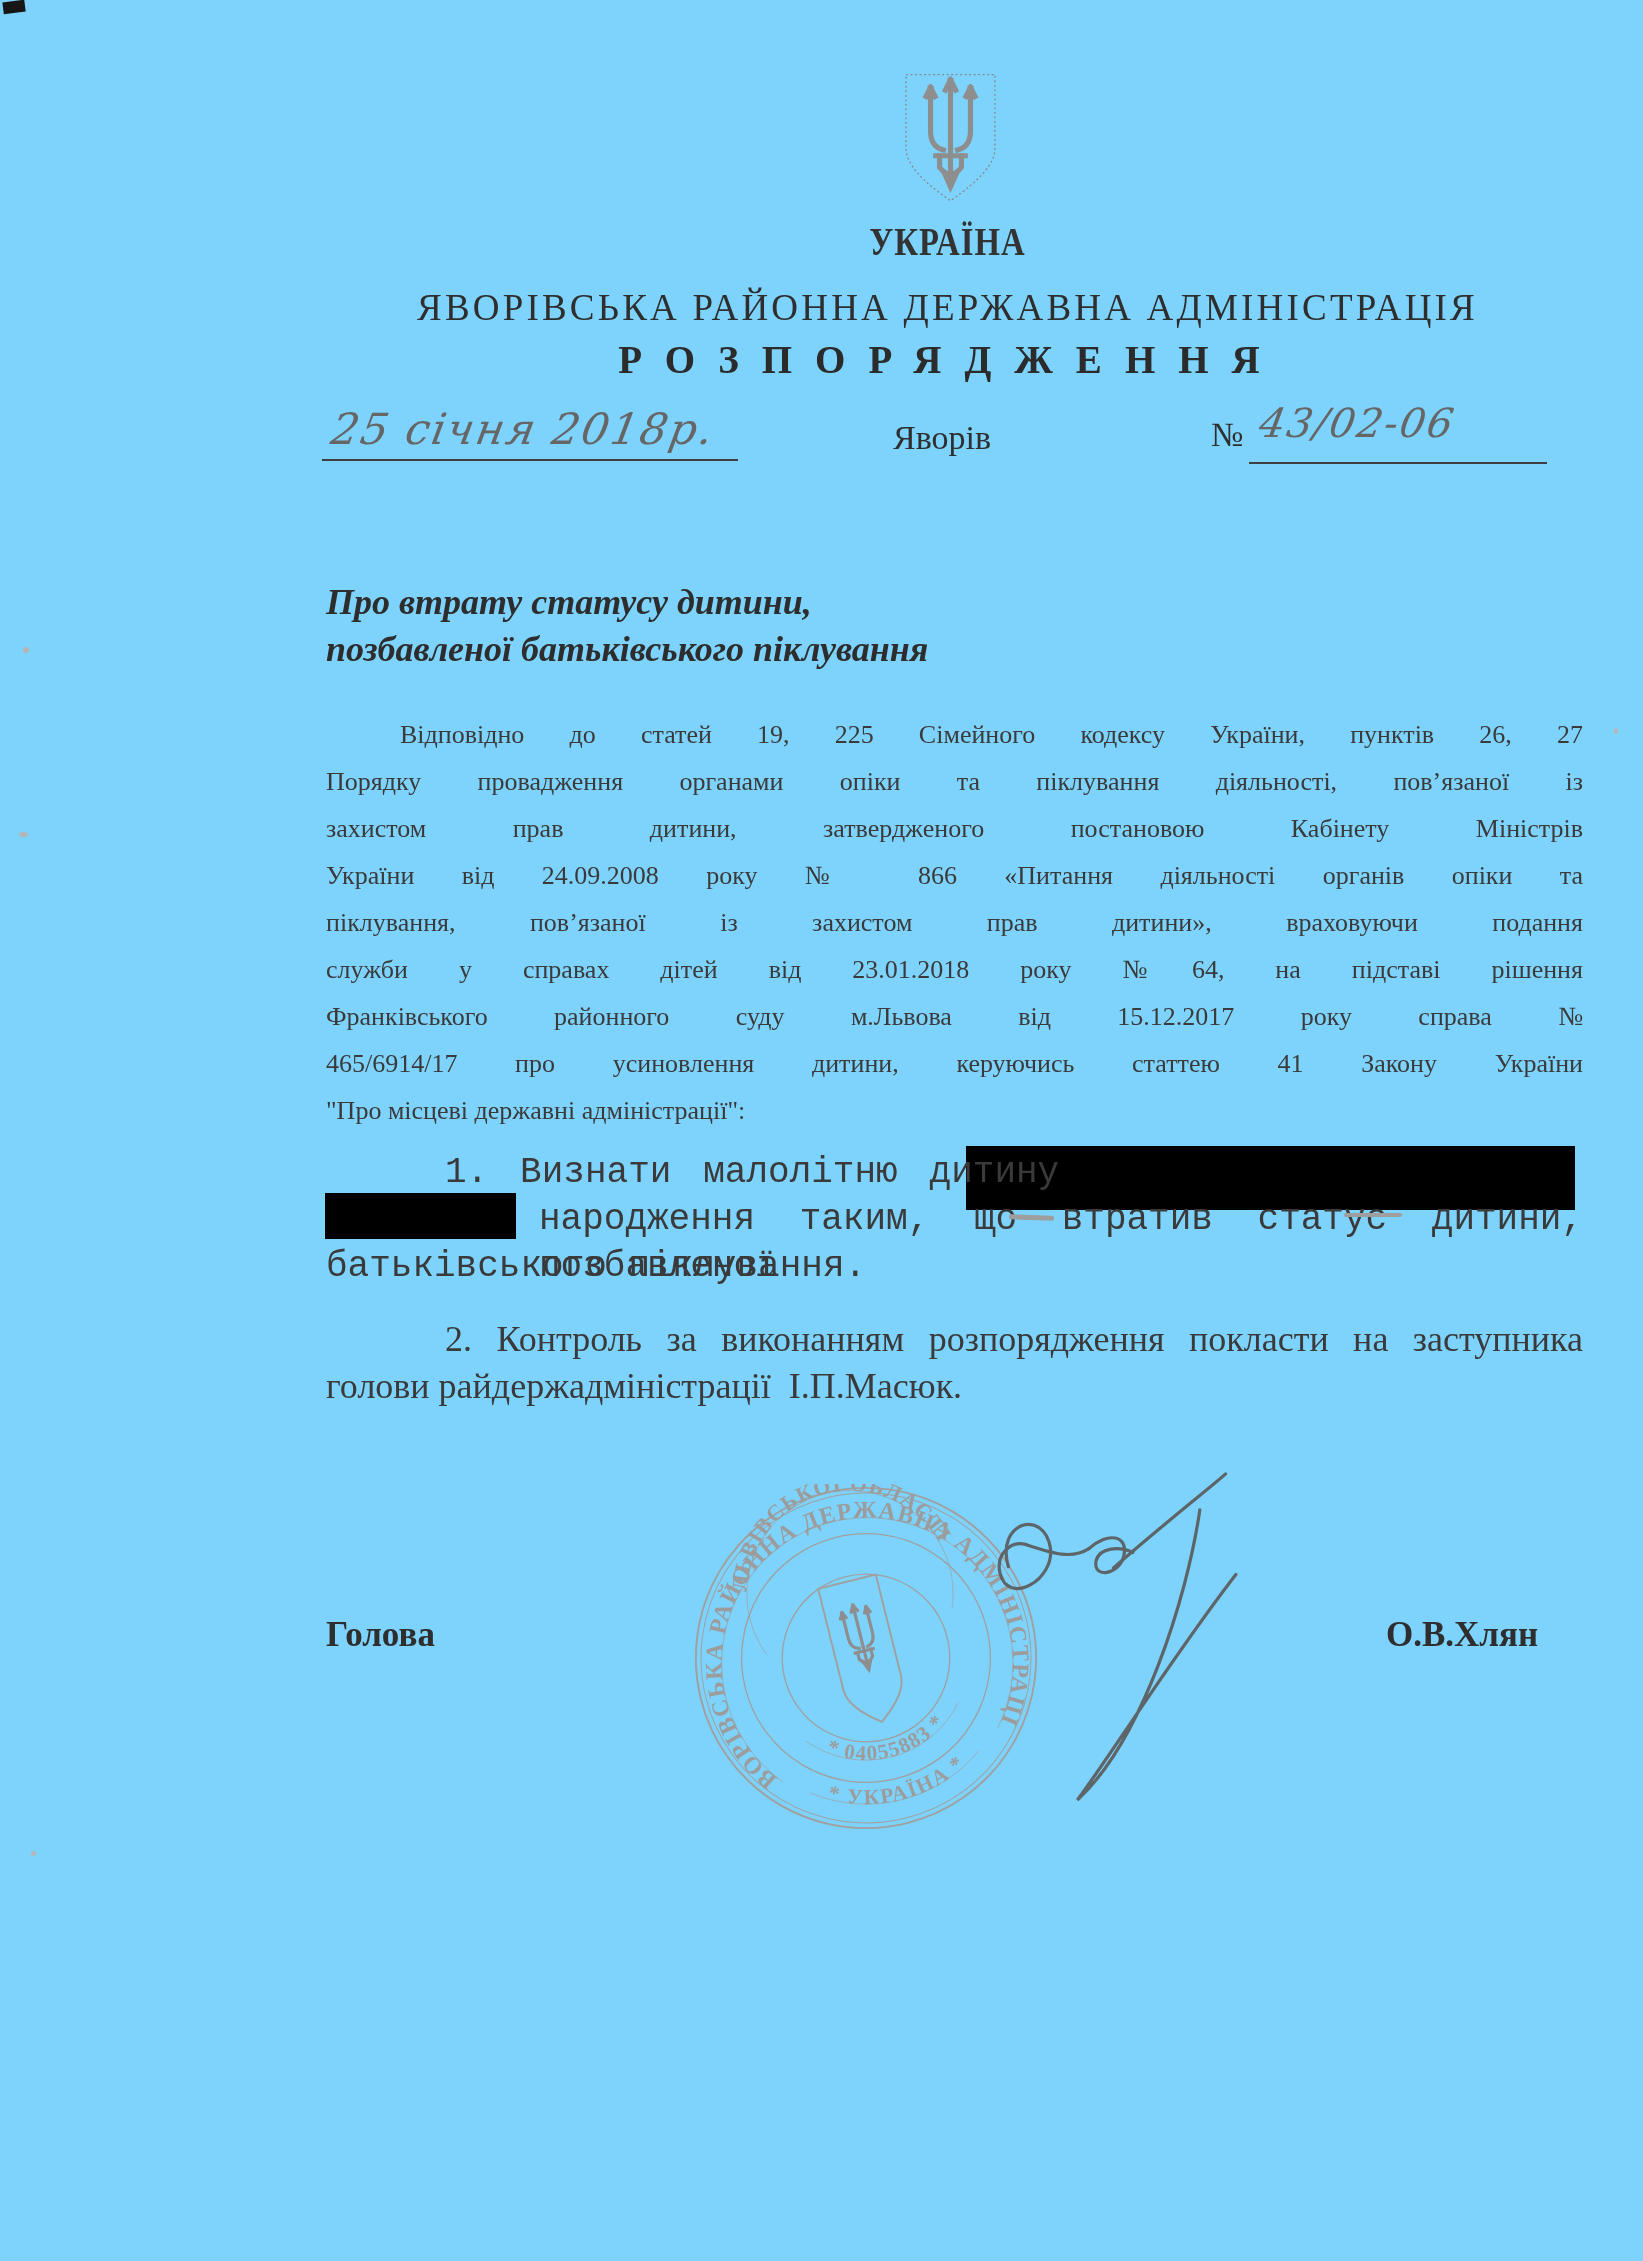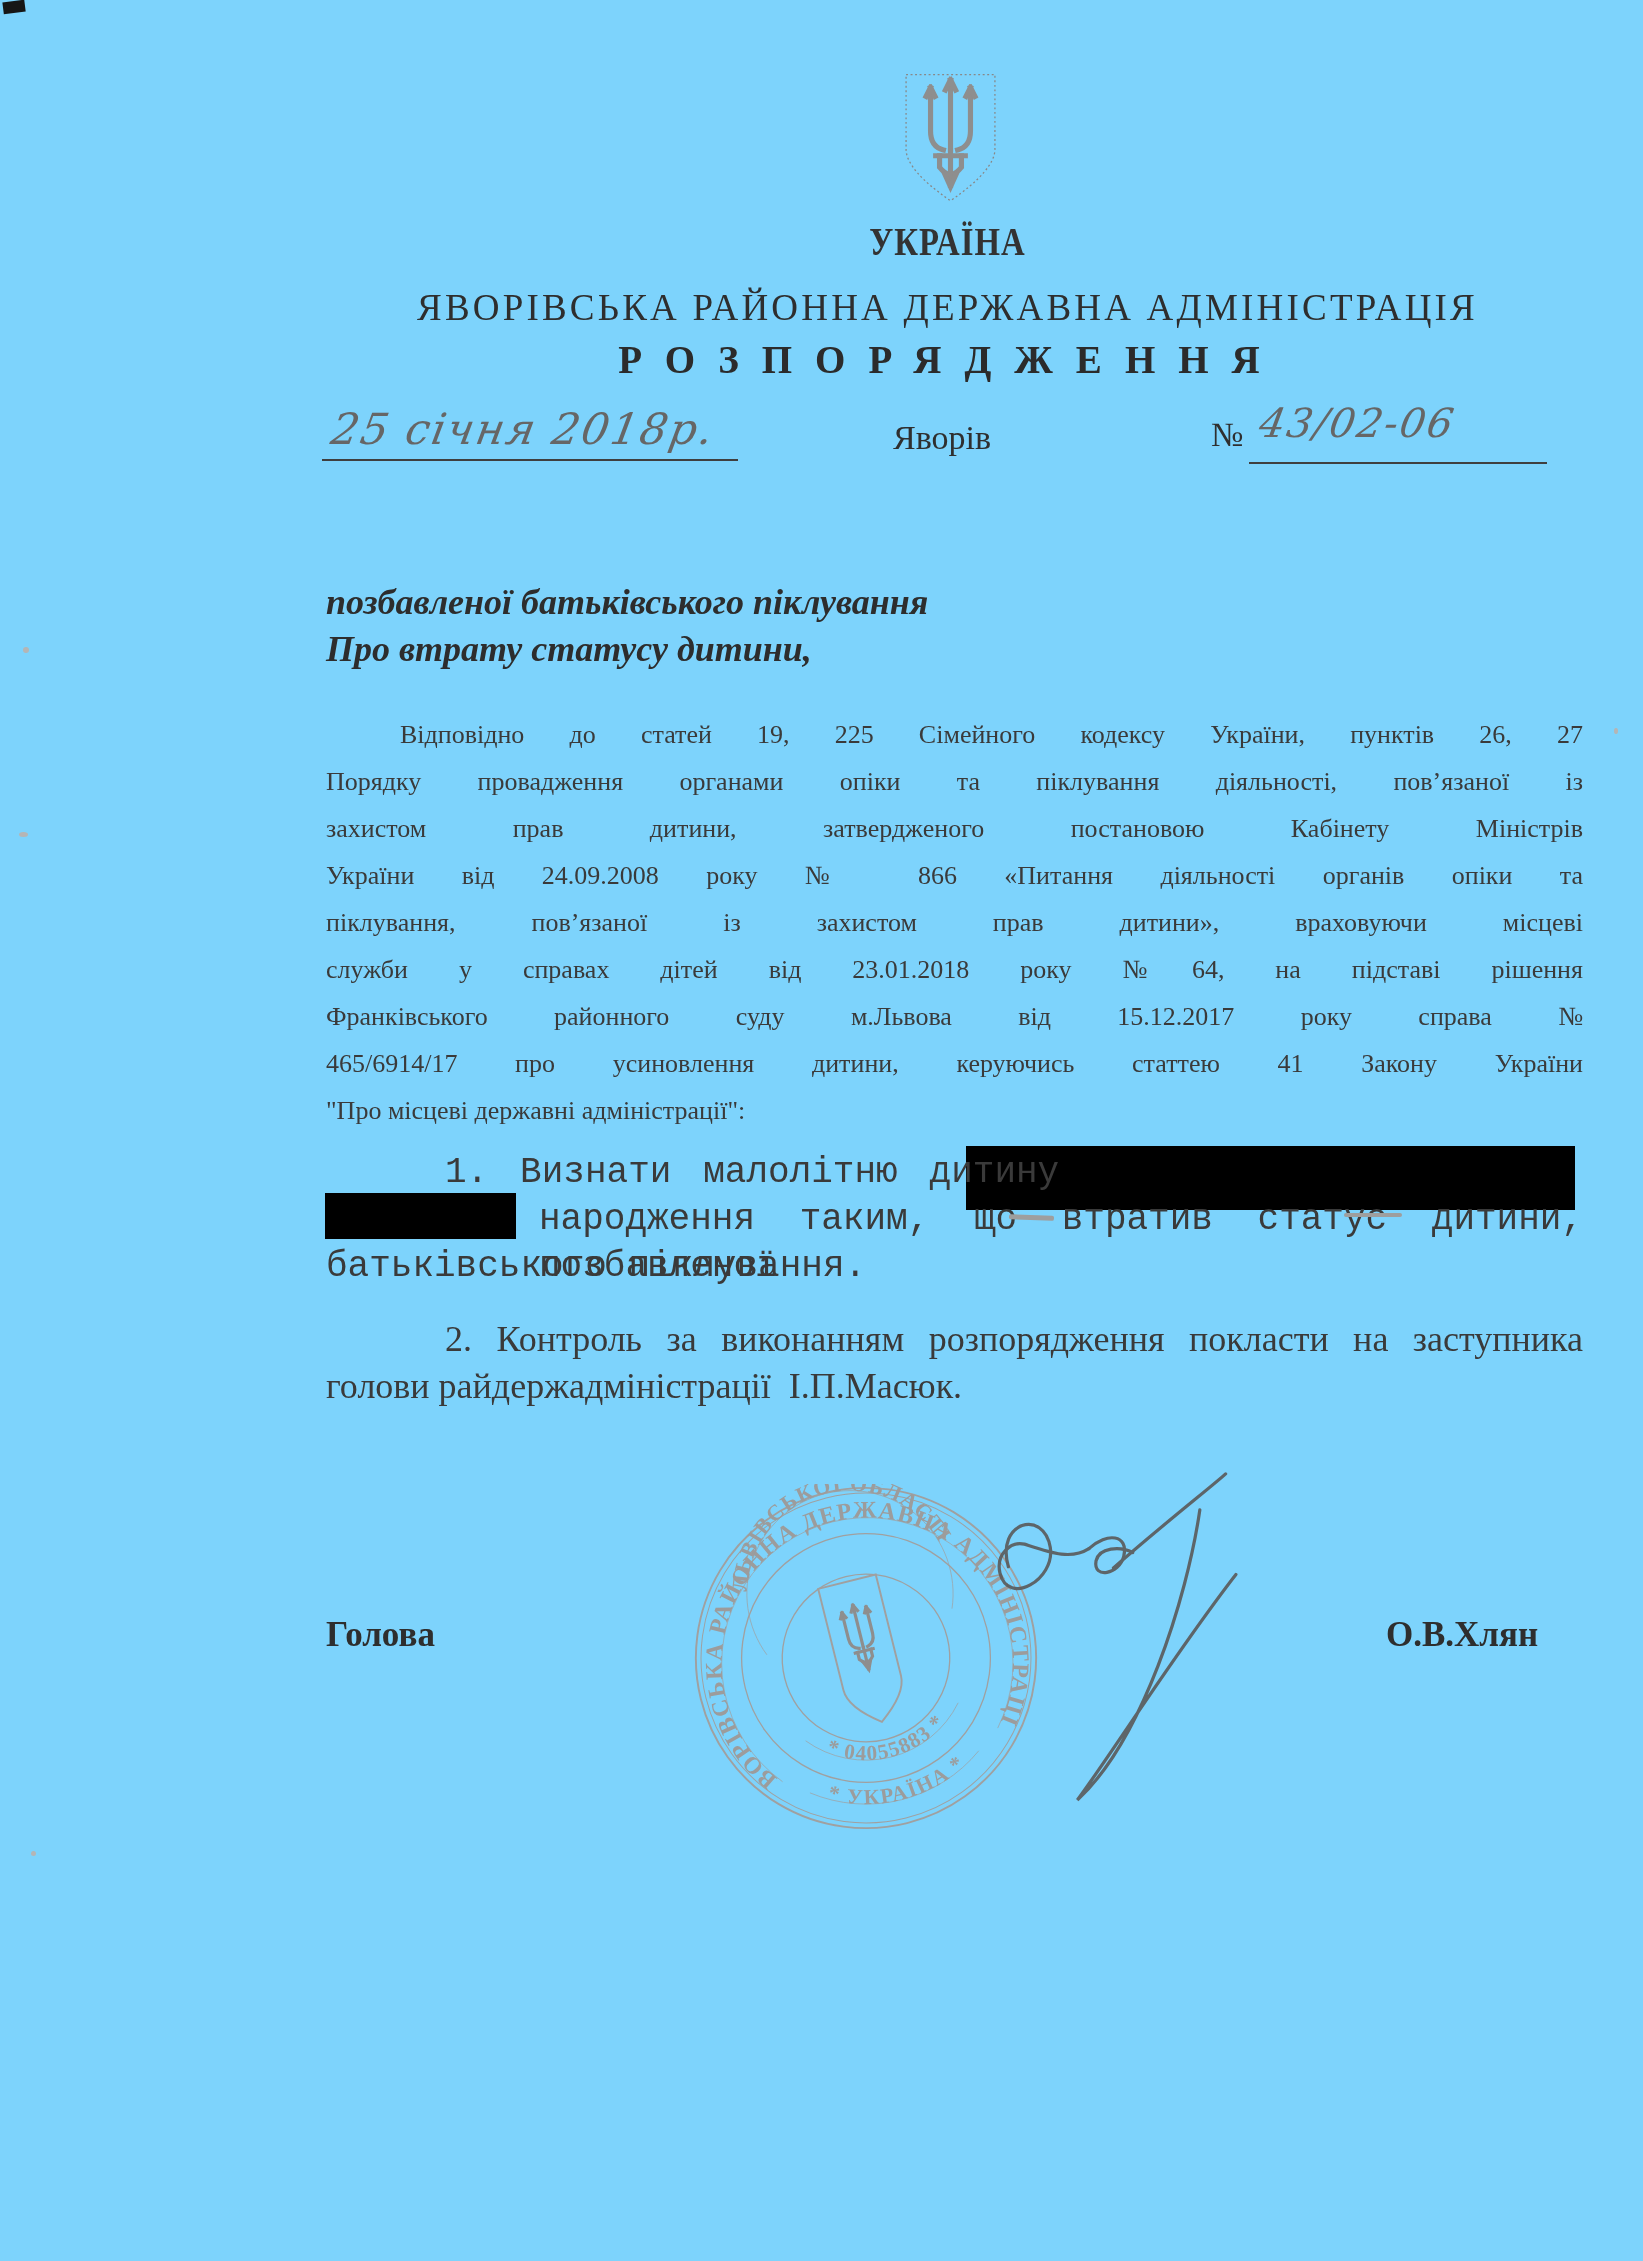--- a/index.html
+++ b/index.html
@@ -89,30 +89,30 @@
   <div class="abs doctype">РОЗПОРЯДЖЕННЯ</div>
 
   <div class="abs hw date-hw">25 січня 2018р.</div>
   <div class="abs rule rule1"></div>
   <div class="abs place">Яворів</div>
   <div class="abs numsign">№</div>
   <div class="abs hw num-hw">43/02-06</div>
   <div class="abs rule rule2"></div>
 
   <div class="abs subject">
+    <div>Про втрату статусу дитини,</div>
     <div>позбавленої батьківського піклування</div>
-    <div>Про втрату статусу дитини,</div>
   </div>
 
   <div class="abs body-block">
     <div class="bline jline indent">Відповідно до статей 19, 225 Сімейного кодексу України, пунктів 26, 27</div>
     <div class="bline jline">Порядку провадження органами опіки та піклування діяльності, пов’язаної із</div>
     <div class="bline jline">захистом прав дитини, затвердженого постановою Кабінету Міністрів</div>
     <div class="bline jline">України від 24.09.2008 року № 866 «Питання діяльності органів опіки та</div>
-    <div class="bline jline">піклування, пов’язаної із захистом прав дитини», враховуючи місцеві</div>
+    <div class="bline jline">піклування, пов’язаної із захистом прав дитини», враховуючи подання</div>
     <div class="bline jline">служби у справах дітей від 23.01.2018 року №64, на підставі рішення</div>
     <div class="bline jline">Франківського районного суду м.Львова від 15.12.2017 року справа №</div>
     <div class="bline jline">465/6914/17 про усиновлення дитини, керуючись статтею 41 Закону України</div>
     <div class="bline">"Про місцеві державні адміністрації":</div>
   </div>
 
   <div class="abs item1">
     <div class="redact box1"></div>
     <div class="redact box2"></div>
     <div class="iline i1l0 indent2">1. Визнати малолітню дитину</div>

